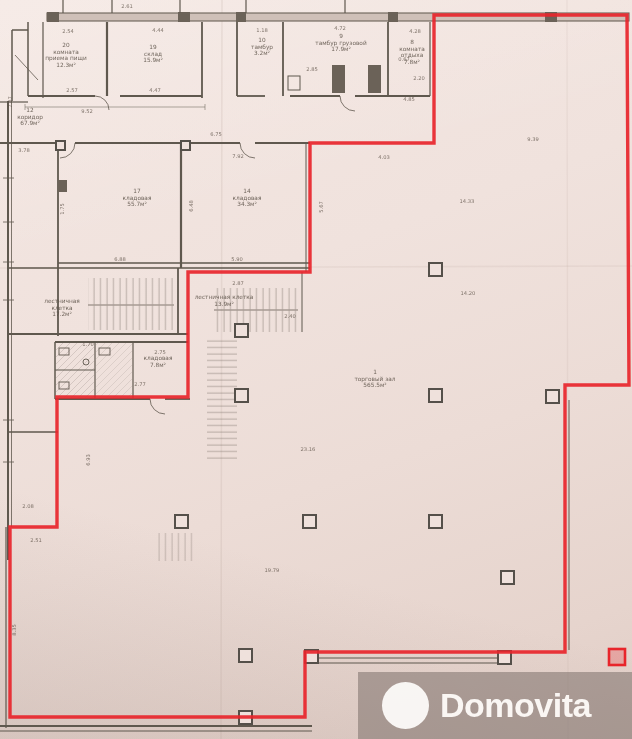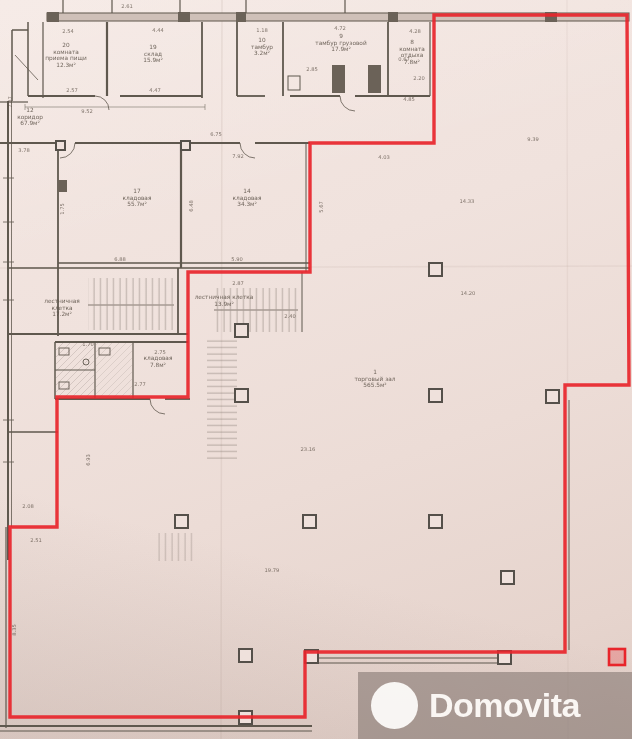--- a/index.html
+++ b/index.html
@@ -10,21 +10,21 @@
       linear-gradient(15deg, rgba(120,100,92,.16) 0%, rgba(120,100,92,0) 28%),
       linear-gradient(160deg,#f4e7e2 0%,#f0e2dd 38%,#ecdcd6 62%,#e6d4cd 86%,#e0cdc6 100%);
     font-family:"DejaVu Sans",sans-serif;
   }
   svg{position:absolute;left:0;top:0;}
   .roomtxt{fill:#584e44;opacity:.85;}
   .dimtxt{fill:#5d5248;opacity:.78;}
   .watermark{
     position:absolute;left:358px;top:672px;width:274px;height:67px;
     background:rgba(124,112,106,.55);
-    display:flex;align-items:center;padding-left:13px;box-sizing:border-box;gap:11px;
+    display:flex;align-items:center;padding-left:24px;box-sizing:border-box;gap:11px;
   }
   .wm-dot{width:47px;height:47px;border-radius:50%;background:#fcfaf8;opacity:.96;flex:0 0 auto;}
   .wm-text{font-family:"Liberation Sans",sans-serif;font-size:34px;font-weight:600;color:#faf6f3;letter-spacing:-.5px;}
 </style>
 </head>
 <body>
 
 <div class="stage">
 
 <svg width="632" height="739" viewBox="0 0 632 739">

